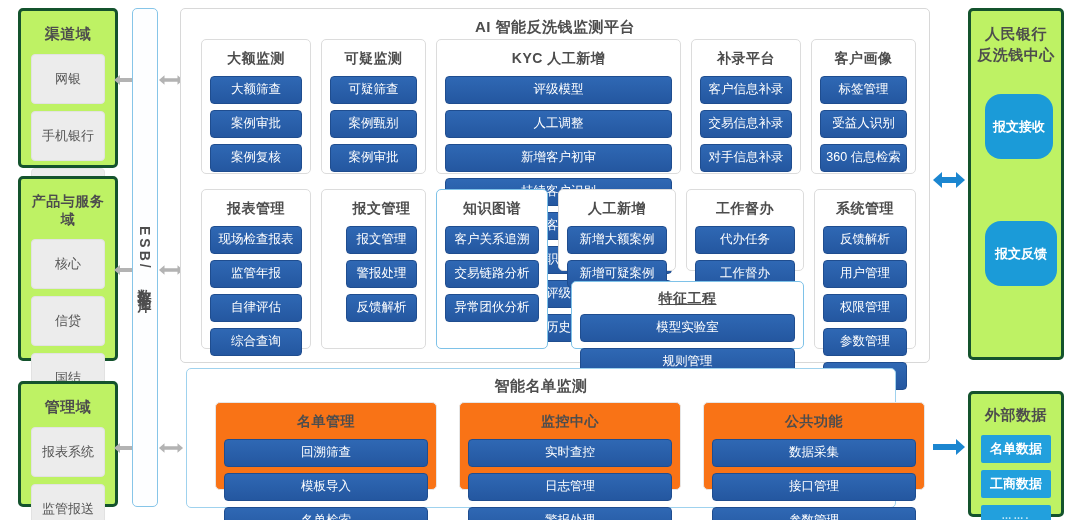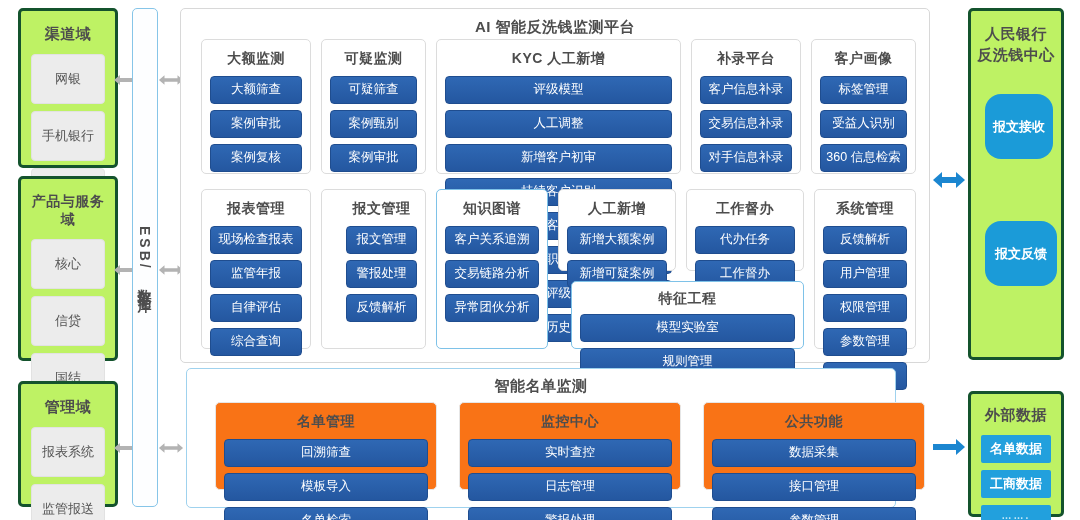--- a/index.html
+++ b/index.html
@@ -241,21 +241,21 @@
       <div class="btn">新增可疑案例</div>
     </div>
 
     <div class="group" style="left:505px;top:180px;width:118px;height:82px;">
       <div class="panel-title">工作督办</div>
       <div class="btn">代办任务</div>
       <div class="btn">工作督办</div>
     </div>
 
     <div class="group hl" style="left:390px;top:272px;width:233px;height:68px;">
-      <div class="panel-title" style="margin:2px 0 6px;">特征工程</div>
+      <div class="panel-title" style="margin:2px 0 6px;text-decoration:underline;">特征工程</div>
       <div class="btn-grid">
         <div class="btn">模型实验室</div>
         <div class="btn">规则管理</div>
         <div class="btn">模型管理</div>
         <div class="btn">机器学习</div>
       </div>
     </div>
 
     <div class="group" style="left:633px;top:180px;width:102px;height:160px;">
       <div class="panel-title">系统管理</div>

